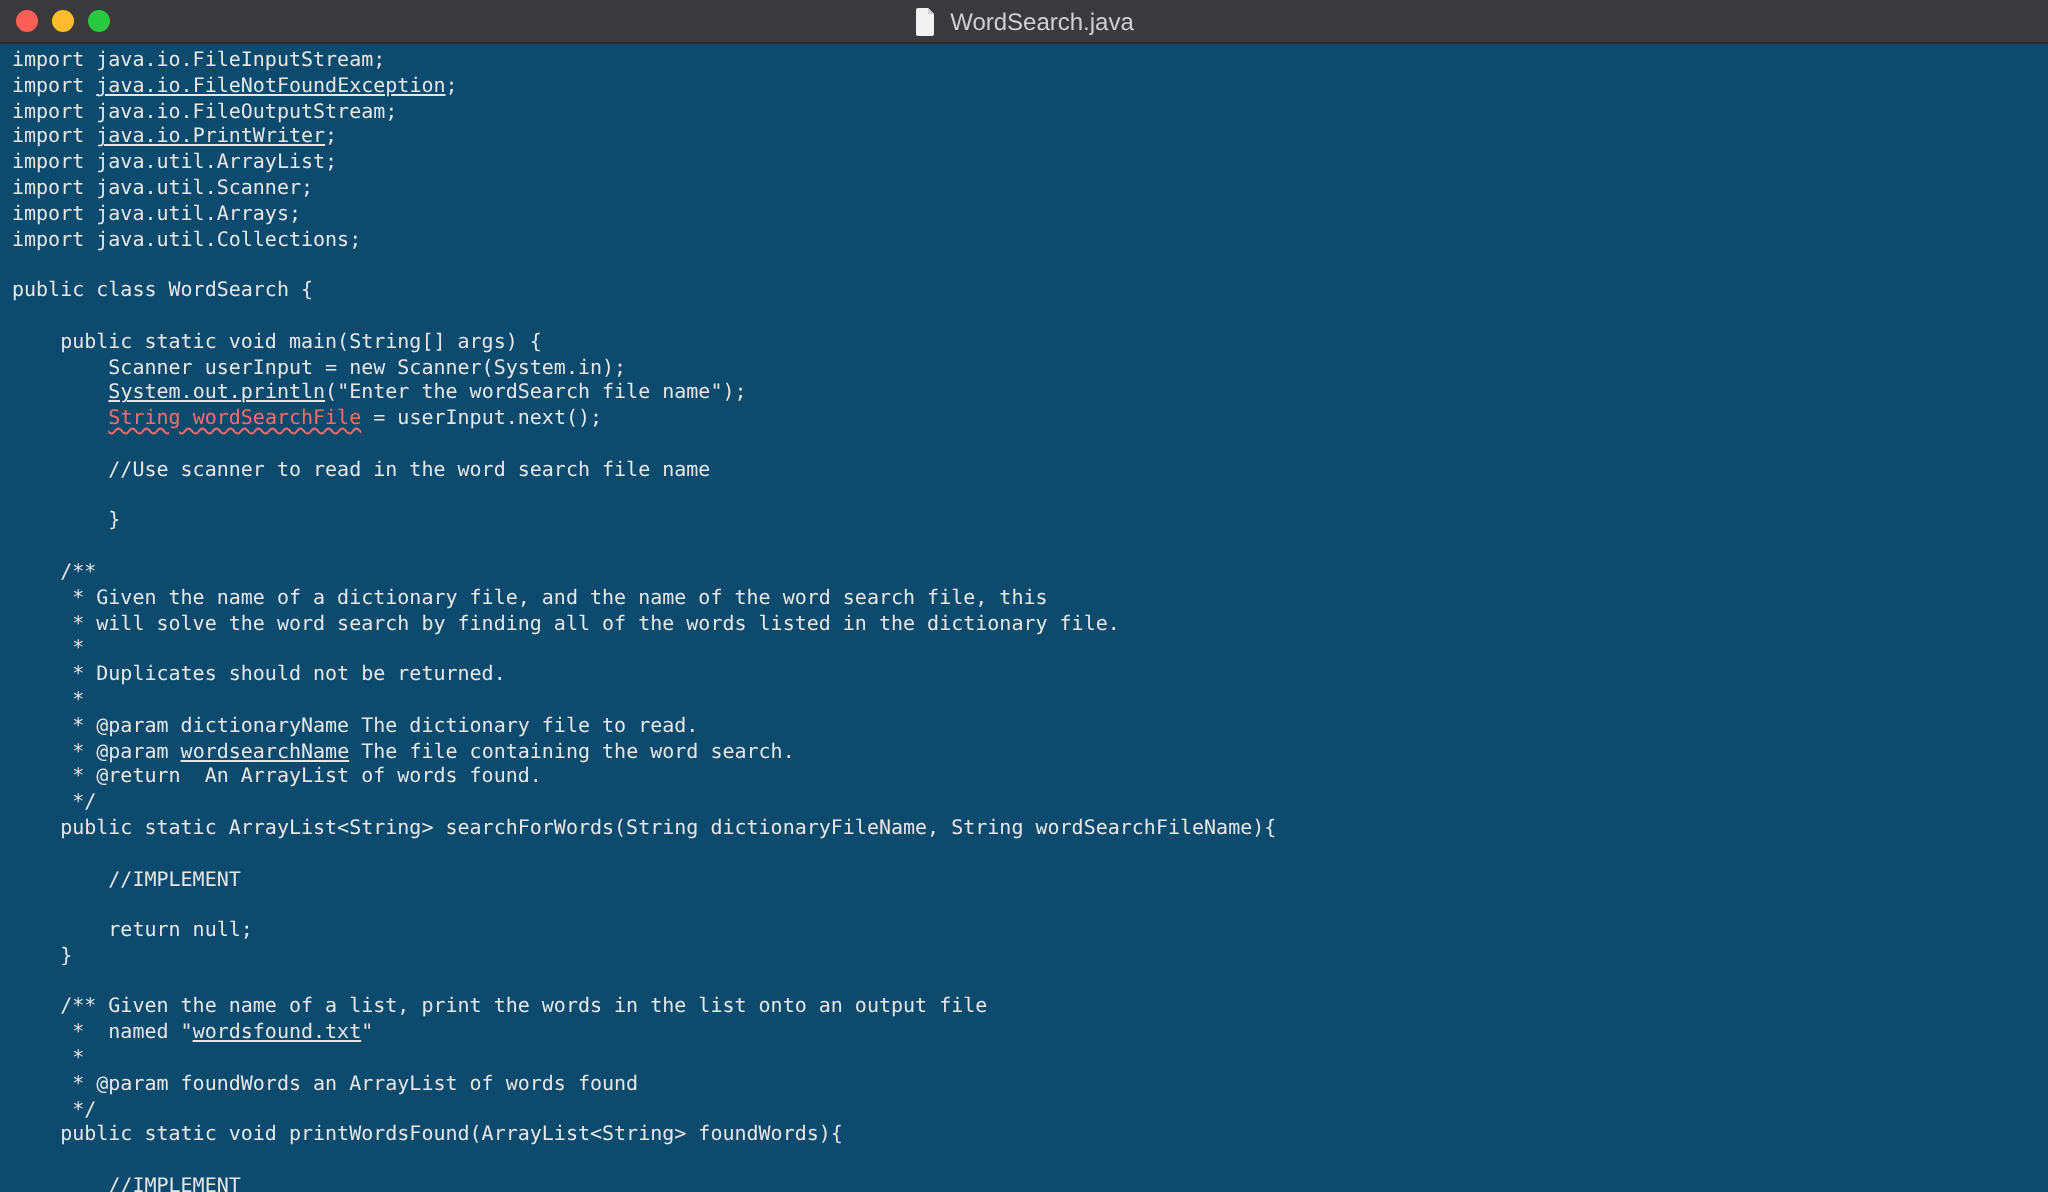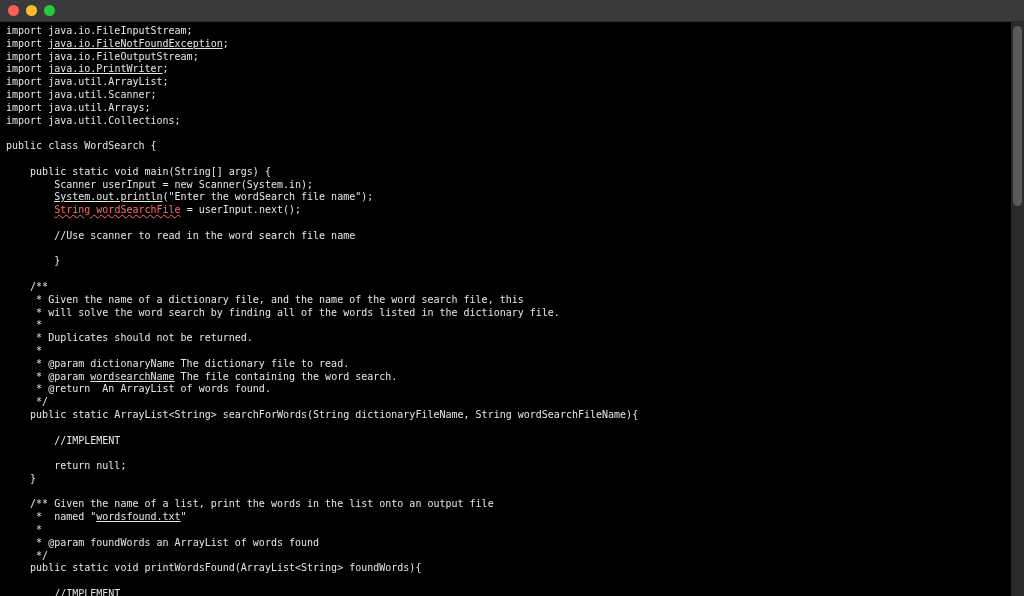--- a/index.html
+++ b/index.html
@@ -50,21 +50,22 @@
     .doc-icon {
       width: 12px;
       height: 14px;
       display: inline-flex;
       align-items: center;
       justify-content: center;
     }
     .editor-wrap {
       display: flex;
       height: calc(100% - 22px);
-      background: #000000;
+      background: #0c4a6e;
+      flex-direction: column;
     }
     .code-area {
       flex: 1;
       padding: 3px 6px;
       white-space: pre;
       line-height: 12.8px;
       letter-spacing: 0px;
       overflow: hidden;
     }
     .scrollbar {
@@ -85,20 +86,29 @@
     .u { text-decoration: underline; }
   </style>
 </head>
 <body>
 
 <div class="titlebar">
   <div class="traffic-lights">
     <div class="traffic-light tl-red"></div>
     <div class="traffic-light tl-yellow"></div>
     <div class="traffic-light tl-green"></div>
+  </div>
+  <div class="title-center">
+    <span class="doc-icon">
+      <svg width="12" height="14" viewBox="0 0 12 14">
+        <path d="M2 0 h5 l3 3 v10 a1 1 0 0 1 -1 1 h-7 a1 1 0 0 1 -1 -1 v-12 a1 1 0 0 1 1 -1 z" fill="#f2f2f2"></path>
+        <path d="M7 0 v3 h3 z" fill="#cfcfcf"></path>
+      </svg>
+    </span>
+    <span>WordSearch.java</span>
   </div>
 </div>
 
 <div class="editor-wrap">
   <div class="code-area"><span>import java.io.FileInputStream;</span>
 <span><span>import </span><span class="u">java.io.FileNotFoundException</span><span>;</span></span>
 <span>import java.io.FileOutputStream;</span>
 <span><span>import </span><span class="u">java.io.PrintWriter</span><span>;</span></span>
 <span>import java.util.ArrayList;</span>
 <span>import java.util.Scanner;</span>

